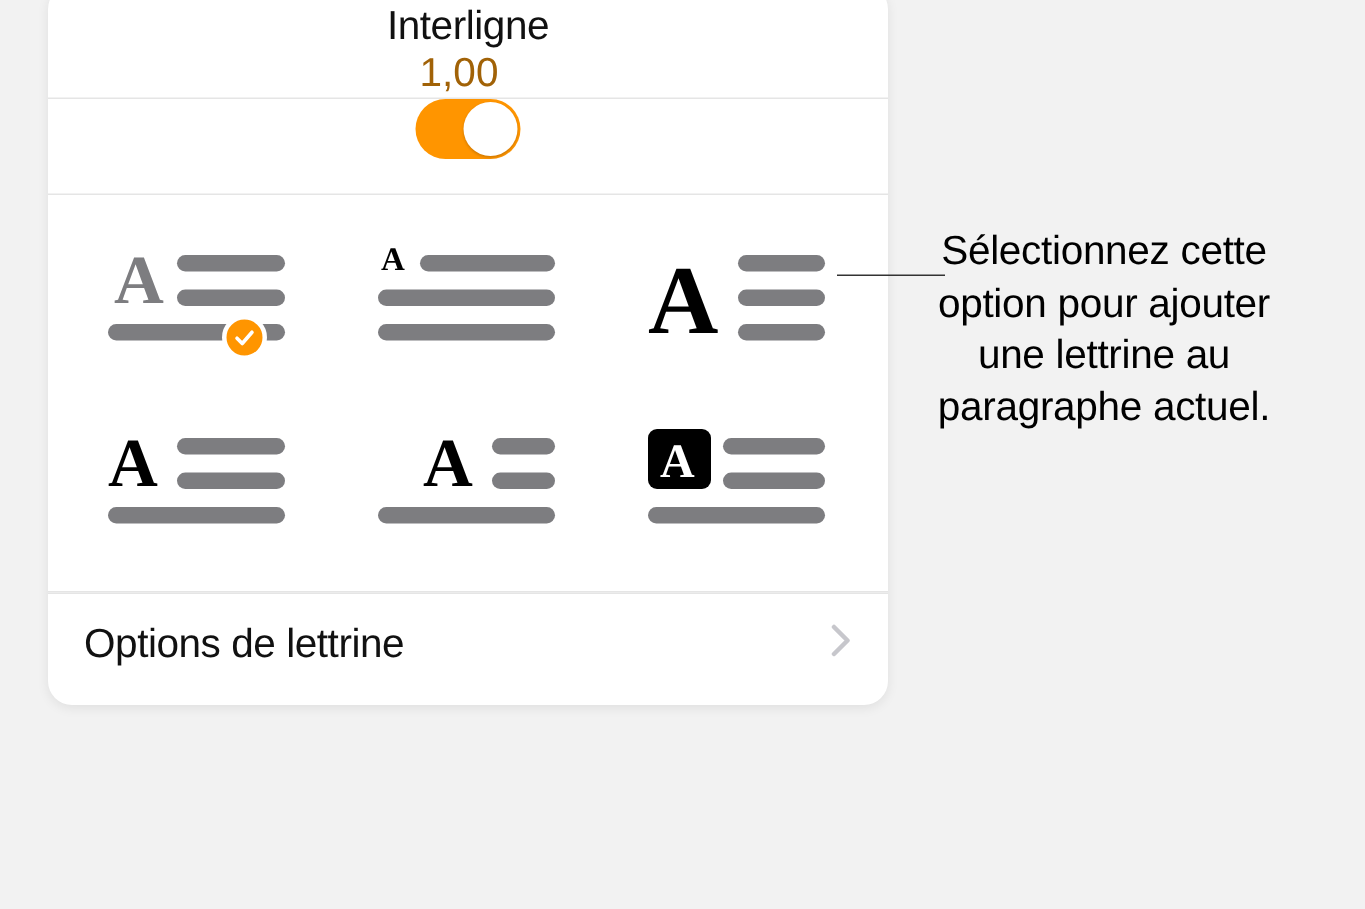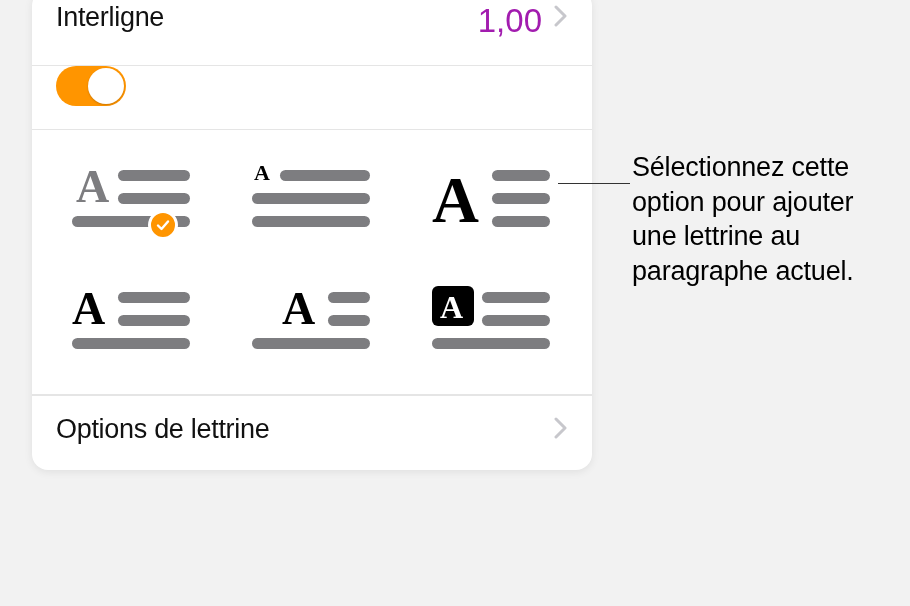--- a/index.html
+++ b/index.html
@@ -20,37 +20,38 @@
     width: 560px;
     background: #ffffff;
     border-radius: 16px;
     box-shadow: 0 2px 8px rgba(0,0,0,0.08);
     padding-top: 12px;
     padding-bottom: 8px;
   }
 
   .row {
     display: flex;
-    align-items: flex-start;
+    align-items: center;
     height: 64px;
     padding: 0 24px;
     border-bottom: 1px solid #e5e5e5;
     box-sizing: border-box;
+    flex-direction: column;
   }
   .row:last-child { border-bottom: none; }
 
   .row-label {
     flex: 1;
     font-size: 27px;
     color: #111;
     letter-spacing: -0.3px;
   }
   .row-value {
-    font-size: 33px;
-    color: #a21caf;
+    font-size: 27px;
+    color: #a16207;
     margin-right: 12px;
   }
 
   .chevron {
     font-size: 30px;
     color: #c7c7cc;
     line-height: 1;
   }
 
   .switch {
@@ -113,27 +114,28 @@
   }
   .options-label {
     flex: 1;
     font-size: 27px;
     color: #111;
     letter-spacing: -0.3px;
   }
 
   .callout {
     position: absolute;
-    left: 632px;
+    left: 603px;
     top: 150px;
     width: 266px;
     font-size: 27px;
     line-height: 1.28;
     color: #000;
     letter-spacing: -0.2px;
+    text-align: center;
   }
 
   .leader {
     position: absolute;
     top: 183px;
     left: 558px;
     width: 72px;
     height: 0;
     border-top: 1px solid #333;
   }

